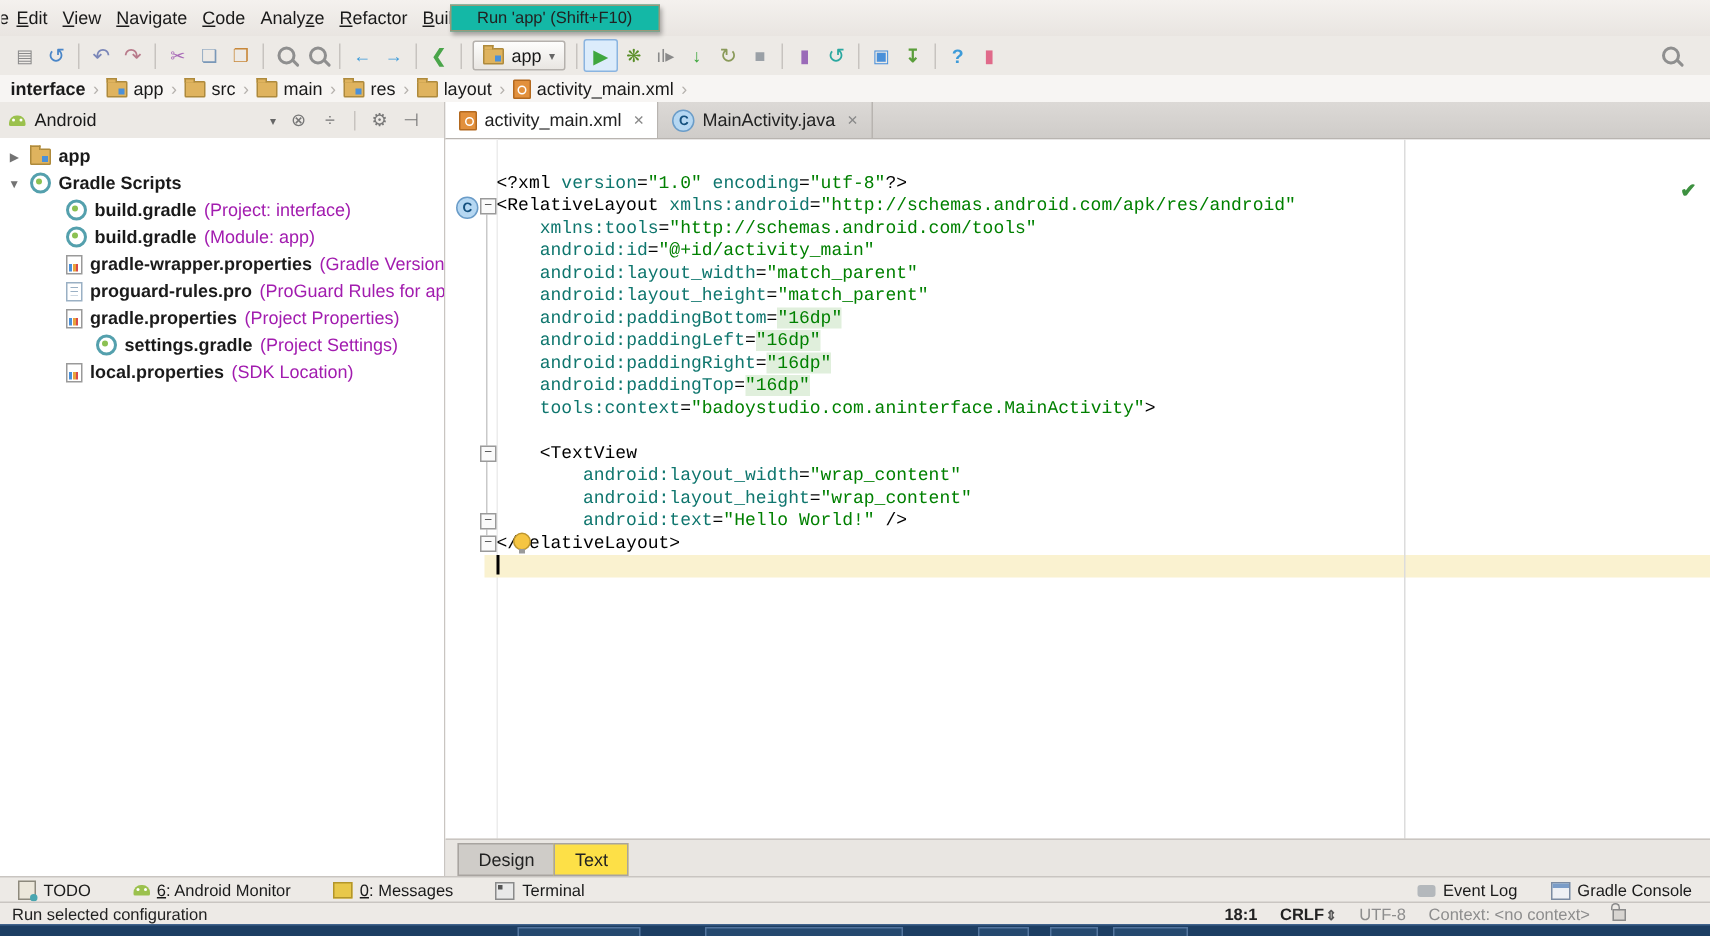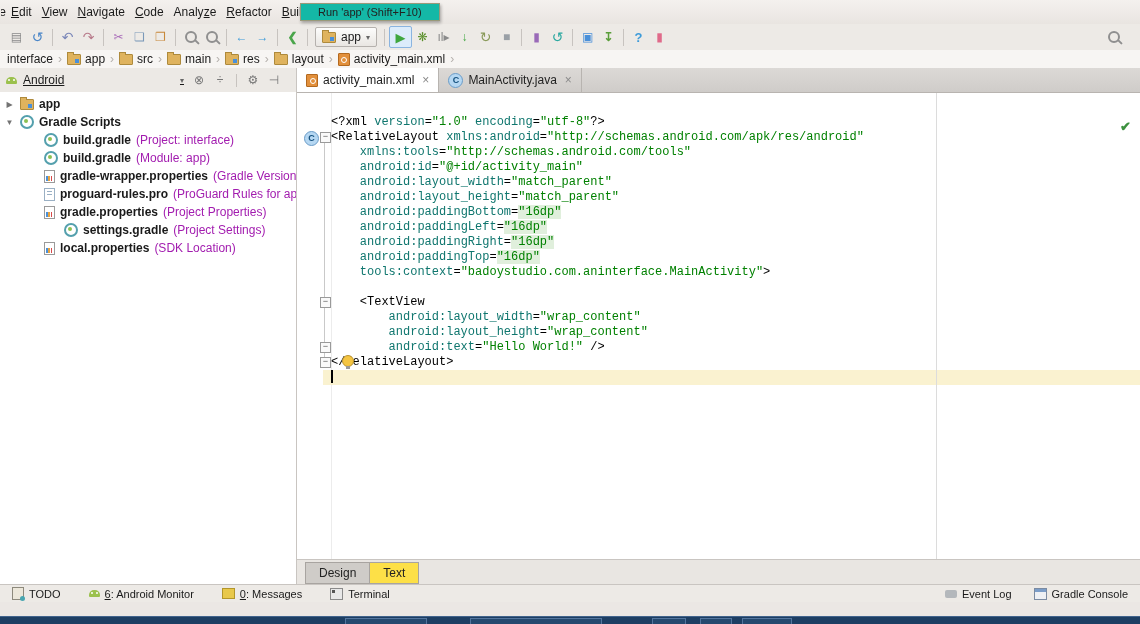--- a/index.html
+++ b/index.html
@@ -36,21 +36,21 @@
   .folder{width:12px;height:9px;background:#dfb35e;border:1px solid #ae8a3c;border-radius:1px;position:relative;flex:none;}
   .folder::before{content:"";position:absolute;top:-3px;left:-1px;width:5px;height:2px;background:#dfb35e;
                   border:1px solid #ae8a3c;border-bottom:none;}
   .folder.fapp::after,.folder.fres::after{content:"";position:absolute;right:1px;bottom:1px;width:4px;height:4px;background:#4a90d9;}
   .xmlfile{width:10px;height:11px;background:#e2903c;border:1px solid #b3691f;border-radius:1px;position:relative;flex:none;}
   .xmlfile::after{content:"";position:absolute;left:2.5px;top:3.5px;width:4px;height:4px;border:1px solid #fff;border-radius:50%;}
   
   #main{position:absolute;top:68px;left:0;right:0;bottom:39px;}
   #project-panel{position:absolute;left:0;top:0;bottom:0;width:296px;background:#fff;border-right:1px solid #c9c5c1;}
   #panel-header{height:24px;background:#ece9e5;border-bottom:1px solid #d5d1cd;display:flex;align-items:center;padding:0 6px;}
-  .view-combo{display:flex;align-items:center;gap:6px;width:178px;text-decoration:underline;}
+  .view-combo{display:flex;align-items:center;gap:6px;width:178px;}
   .view-combo .vc-label{flex:1;}
   .droid{width:11px;height:7px;background:#9bc14d;border-radius:5px 5px 1px 1px;position:relative;display:inline-block;flex:none;}
   .droid::after{content:"";position:absolute;left:2px;top:2px;width:2px;height:2px;background:#fff;border-radius:50%;box-shadow:5px 0 0 #fff;}
   .ph-icons{display:flex;align-items:center;gap:3px;margin-left:6px;}
   .ph-ic{width:18px;height:16px;display:flex;align-items:center;justify-content:center;color:#777;font-size:12px;}
   #tree{position:absolute;top:24px;left:0;right:0;bottom:0;background:#fff;padding-top:3px;overflow:hidden;}
   .trow{height:18px;display:flex;align-items:center;gap:5px;white-space:nowrap;}
   .arr{width:11px;font-size:8px;color:#737373;text-align:center;flex:none;}
   .tname.b{font-weight:bold;}
   .note{color:#a21caf;}
@@ -227,21 +227,21 @@
       </span>
       <span class="tb-icon">
         <span class="gly" style="color: rgb(224, 106, 138); font-size: 12px;">▮</span>
       </span>
       <span class="tb-icon search-pos">
         <span class="mag"></span>
       </span>
     </div>
   <div id="breadcrumbs">
       <span class="crumb">
-        <span style="font-weight: normal; text-align: right;">interface</span>
+        <span style="font-weight: bold; text-align: right;">interface</span>
       </span>
       <span class="crumb-sep">›</span>
       <span class="crumb">
         <span class="folder fapp"></span>
         <span>app</span>
       </span>
       <span class="crumb-sep">›</span>
       <span class="crumb">
         <span class="folder"></span>
         <span>src</span>
@@ -391,20 +391,30 @@
           <span class="ic-bubble"></span>
           <span>Event Log</span>
         </span>
         <span class="twb">
           <span class="ic-console"></span>
           <span>Gradle Console</span>
         </span>
       </div>
   </div>
 
+  <div id="statusbar">
+    <span>Run selected configuration</span>
+    <div id="sb-right">
+        <span class="sb-strong">18:1</span>
+        <span class="sb-strong">CRLF<span class="sb-arr">⇕</span></span>
+        <span>UTF-8</span>
+        <span>Context: &lt;no context&gt;</span>
+        <span class="lock"></span>
+      </div>
+  </div>
 
   <div id="taskbar">
     <div class="tkb" style="left:345px;width:80px;"></div>
     <div class="tkb" style="left:470px;width:130px;"></div>
     <div class="tkb" style="left:652px;width:32px;"></div>
     <div class="tkb" style="left:700px;width:30px;"></div>
     <div class="tkb" style="left:742px;width:48px;"></div>
   </div>
 </div>
 

